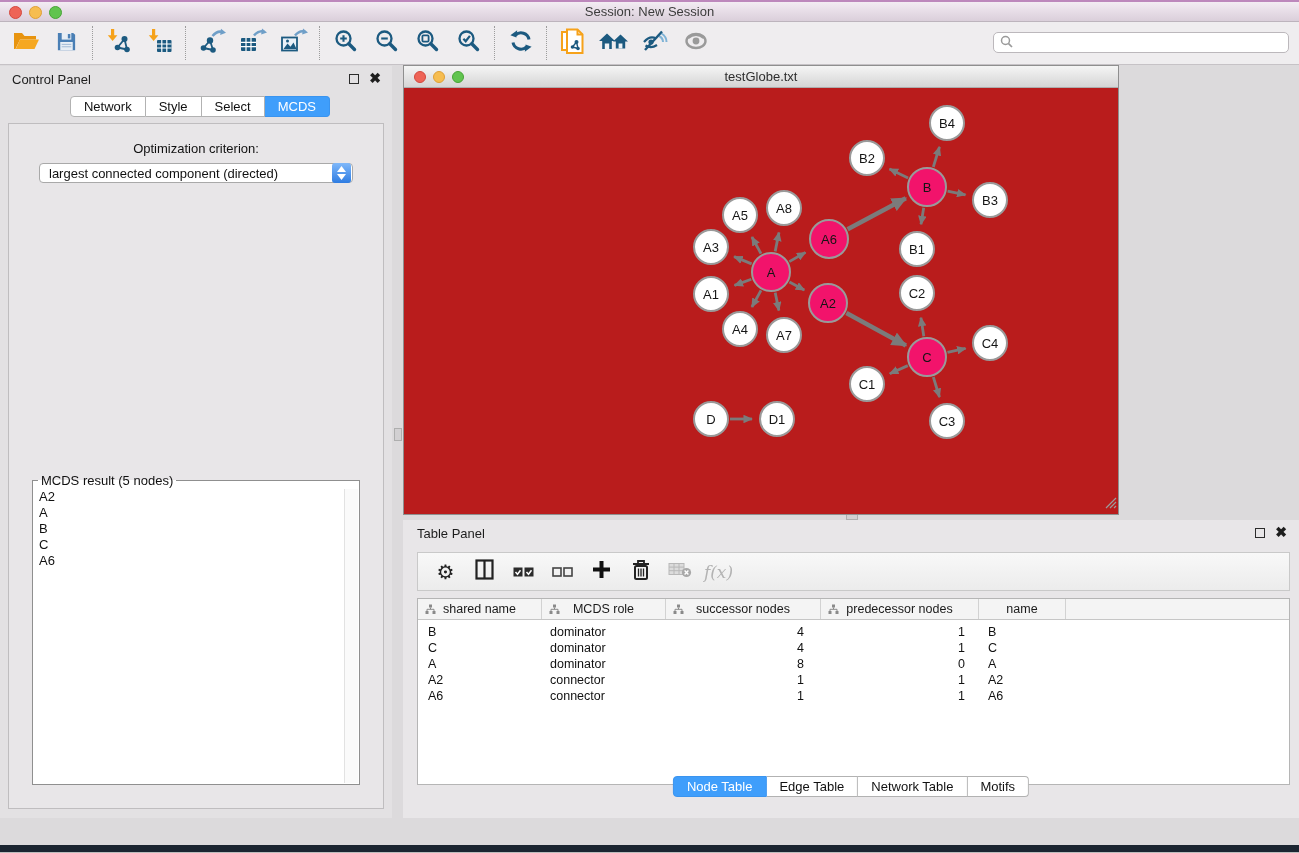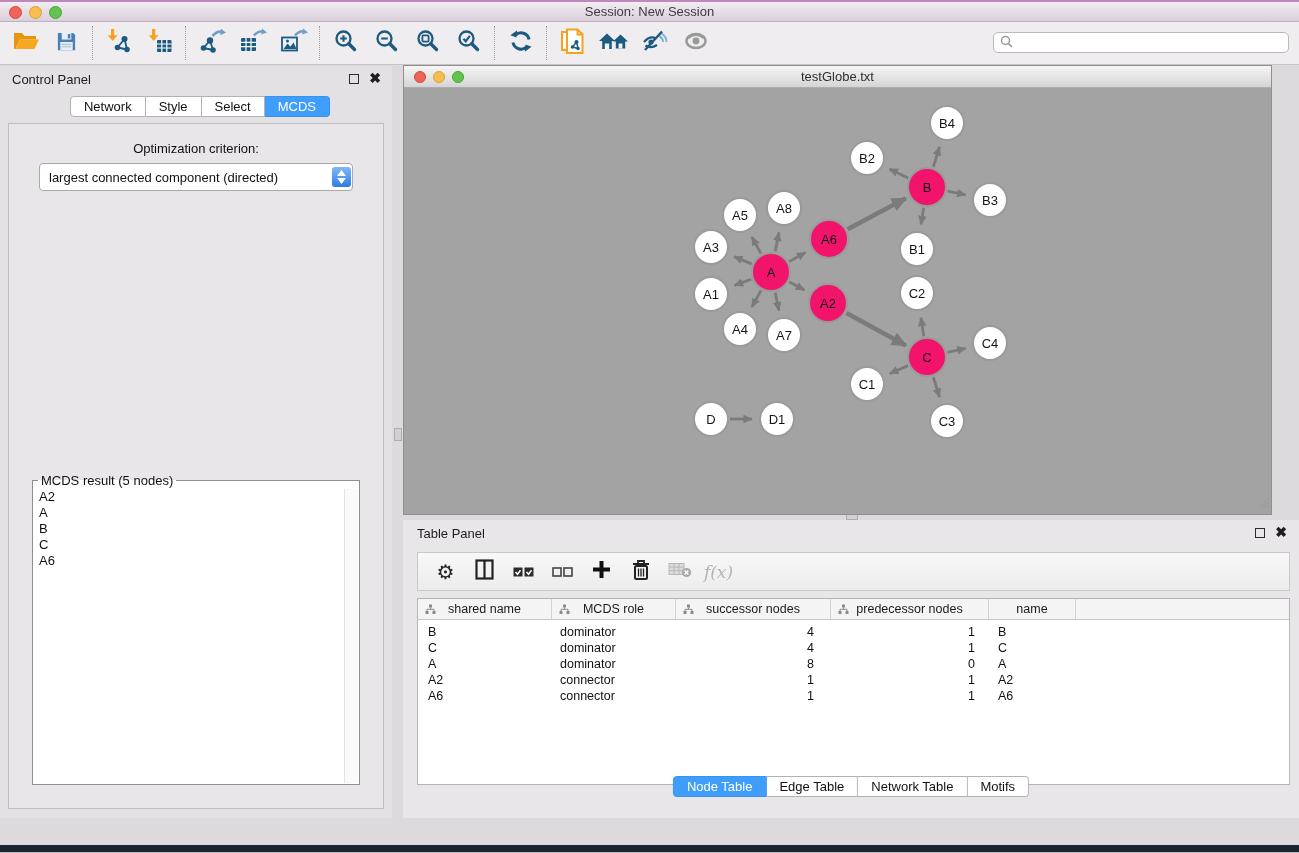--- a/index.html
+++ b/index.html
@@ -38,40 +38,40 @@
   .close-icon { font-size:14px; font-weight:bold; color:#1d1d1d; line-height:11px; }
   .cp-tabs { position:absolute; left:8px; right:0; top:30px; display:flex; justify-content:center; }
   .tab { height:21px; line-height:20px; padding:0 13px; font-size:13px; background:#fff;
          border:1px solid #b2b2b2; border-left:none; color:#111; }
   .tab:first-child { border-left:1px solid #b2b2b2; border-radius:4px 0 0 4px; }
   .tab:last-child { border-radius:0 4px 4px 0; }
   .tab.active { background:#3f9efb; border-color:#3a94ef; color:#fff; }
   .cp-body { position:absolute; left:8px; right:8px; top:57px; bottom:9px;
              border:1px solid #bfbdbf; background:#e8e6e8; }
   .opt-label { margin-top:17px; text-align:center; font-size:13px; color:#111; }
-  .criterion { margin:7px auto 0; width:314px; height:28px; background:#fff;
+  .criterion { margin:7px auto 0; width:314px; height:20px; background:#fff;
                border:1px solid #a9a9a9; border-radius:4px; display:flex; align-items:center; }
   .criterion-value { flex:1; font-size:13px; padding-left:9px; color:#111; white-space:nowrap; }
   .stepper { width:19px; height:20px; margin-right:1px; border-radius:3px;
              background:linear-gradient(#7fb8fa,#2e7ce2); display:flex; flex-direction:column;
              align-items:center; justify-content:center; gap:2px; }
   .cp-buttons { margin-top:12px; display:flex; justify-content:center; gap:13px; }
   .btn { height:22px; padding:0 13px; font-size:13px; background:linear-gradient(#ffffff,#efefef);
          border:1px solid #a9a9a9; border-radius:4px; color:#111; }
   fieldset.result { position:absolute; left:7px; right:7px; top:333px; bottom:7px;
                     border:1px solid #8f8f8f; background:#fff; margin:16px; padding:0; }
   fieldset.result legend { font-size:13px; margin-left:5px; padding:0 3px; color:#111; }
   .mcds-list { position:absolute; left:2px; right:16px; top:0; bottom:2px; padding:1px 4px; }
   .mcds-item { height:16px; line-height:16px; font-size:13px; color:#111; }
   .mcds-scroll { position:absolute; top:1px; bottom:1px; right:1px; width:14px;
                  background:#fafafa; border-left:1px solid #e2e2e2; }
 
   
-  .net-window { position:absolute; left:403px; top:65px; width:869px; height:450px;
-                background:#a3a3a3; border:1px solid #8f8f8f; }
+  .net-window { position:absolute; left:403px; top:65px; width:716px; height:450px;
+                background:#b91c1c; border:1px solid #8f8f8f; }
   .net-titlebar { position:relative; height:22px; background:linear-gradient(#f5f5f5,#d5d5d5);
                   border-bottom:1px solid #adadad; }
   .net-title { text-align:center; font-size:13px; line-height:21px; color:#2e2e2e; }
   .net-lights { position:absolute; left:10px; top:5px; display:flex; gap:7px; }
   .net-lights .light { width:12px; height:12px; }
   .graph { position:absolute; left:0; top:22px; }
   .grip { position:absolute; right:1px; bottom:1px; }
   .v-handle { position:absolute; left:394px; top:428px; width:8px; height:13px;
               background:#d2d0d2; border:1px solid #aeaeae; }
   .h-handle { position:absolute; left:846px; top:513px; width:12px; height:7px;
@@ -90,21 +90,21 @@
   .tp-table { position:absolute; left:14px; right:9px; top:78px; bottom:33px;
               background:#fff; border:1px solid #b5b5b5; overflow:hidden; }
   .t-head { display:flex; height:21px; background:#f4f4f4; border-bottom:1px solid #c6c6c6; }
   .th { position:relative; border-right:1px solid #d2d2d2; font-size:12.5px; color:#1a1a1a;
         display:flex; align-items:center; justify-content:center; }
   .th svg { position:absolute; left:7px; top:5px; }
   .th.cf { border-right:none; }
   .t-body { padding-top:4px; }
   .tr { display:flex; height:16px; align-items:center; }
   .td { font-size:12.5px; color:#111; white-space:nowrap; }
-  .c0 { width:134px; } .c1 { width:124px; } .c2 { width:155px; } .c3 { width:158px; } .c4 { width:87px; } .cf { flex:1; }
+  .c0 { width:124px; } .c1 { width:124px; } .c2 { width:155px; } .c3 { width:158px; } .c4 { width:87px; } .cf { flex:1; }
   .td.c0 { padding-left:10px; } .td.c1 { padding-left:8px; }
   .td.c2 { text-align:right; padding-right:17px; } .td.c3 { text-align:right; padding-right:14px; }
   .td.c4 { padding-left:9px; }
   .tp-tabs { position:absolute; left:50%; transform:translateX(-50%); bottom:21px; display:flex; }
 
   
   .statusbar { position:absolute; left:0; right:0; top:852px; height:27px; background:#ececec;
                border-top:1px solid #bdbdbd; }
   .list-btn { position:absolute; left:10px; top:3px; width:27px; height:20px; border:1px solid #b2b2b2;
               border-radius:3px; background:linear-gradient(#fff,#ebebeb);

